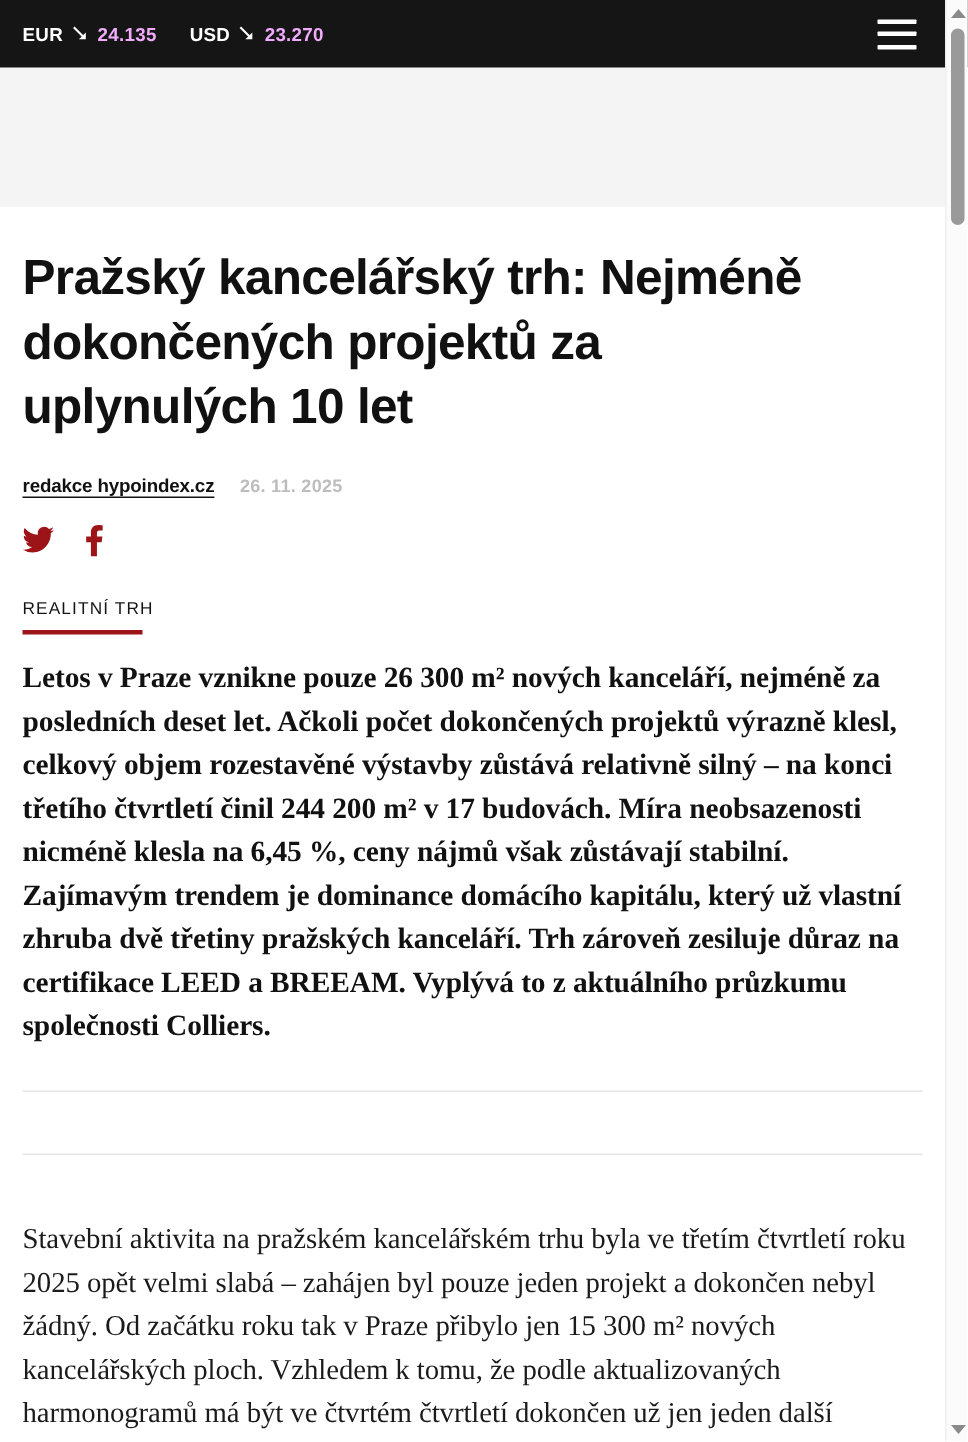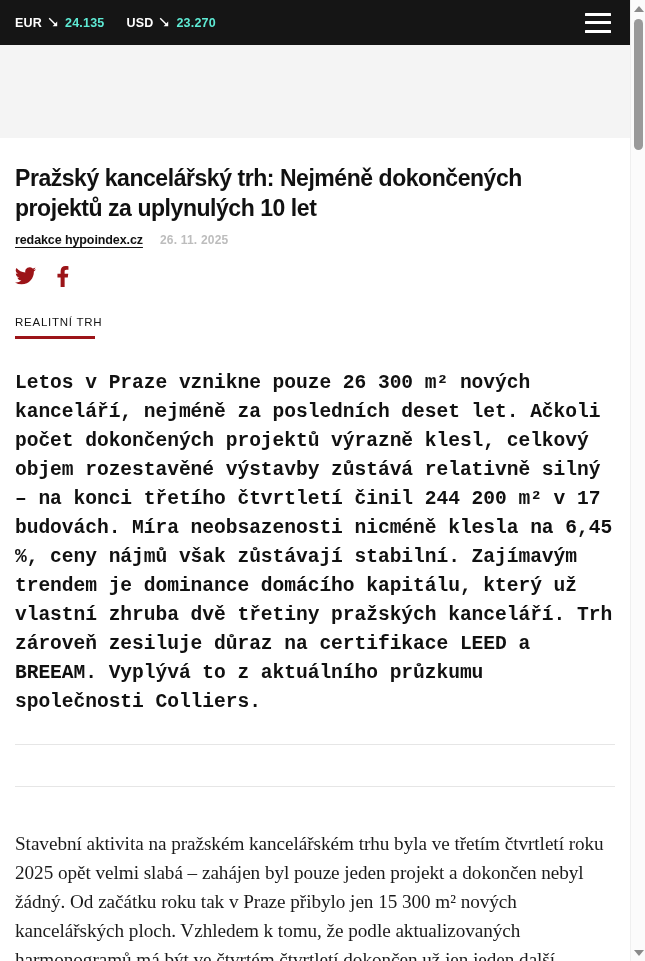--- a/index.html
+++ b/index.html
@@ -41,21 +41,21 @@
     white-space:nowrap;
   }
   .rate .code { color:#ffffff; }
   .rate .arrow {
     display:inline-block;
     width:11px; height:11px;
     position:relative;
     flex:0 0 auto;
   }
   .rate .arrow svg { display:block; }
-  .rate .val { color:#5eead4; font-weight:700; }
+  .rate .val { color:#f0abfc; font-weight:700; }
 
   .hamburger {
     position:absolute;
     right:19px; top:50%;
     transform:translateY(-50%);
     width:26px; height:20px;
     display:flex; flex-direction:column;
     justify-content:space-between;
     cursor:pointer;
   }
@@ -90,30 +90,30 @@
     transform:scaleX(.92);
     transform-origin:center;
     white-space:nowrap;
   }
 
   
   .article { padding:0 15px; }
 
   .headline {
     margin-top:26px;
-    font-size:23px;
+    font-size:33px;
     line-height:1.3;
     font-weight:700;
     color:#111111;
     letter-spacing:-.45px;
     max-width:560px;
   }
 
   .byline {
-    margin-top:9px;
+    margin-top:24px;
     display:flex;
     align-items:baseline;
     gap:17px;
   }
   .byline .author {
     font-size:12.5px;
     font-weight:700;
     color:#111111;
     text-decoration:underline;
     text-underline-offset:2.5px;
@@ -157,22 +157,22 @@
   }
   .category .rule {
     display:block;
     margin-top:8px;
     height:3px;
     width:80px;
     background:#9c1418;
   }
 
   .perex {
-    margin-top:30px;
-    font-family:Liberation Mono, monospace;
+    margin-top:16px;
+    font-family:Liberation Serif, serif;
     font-size:19.6px;
     line-height:1.48;
     font-weight:700;
     color:#111111;
     max-width:605px;
     letter-spacing:-.05px;
   }
 
   .divider {
     height:1px;

